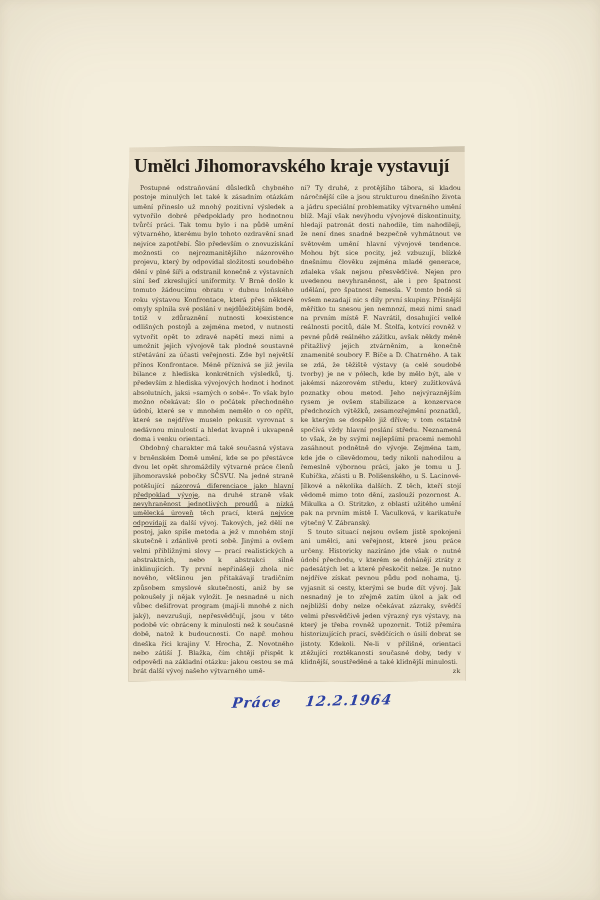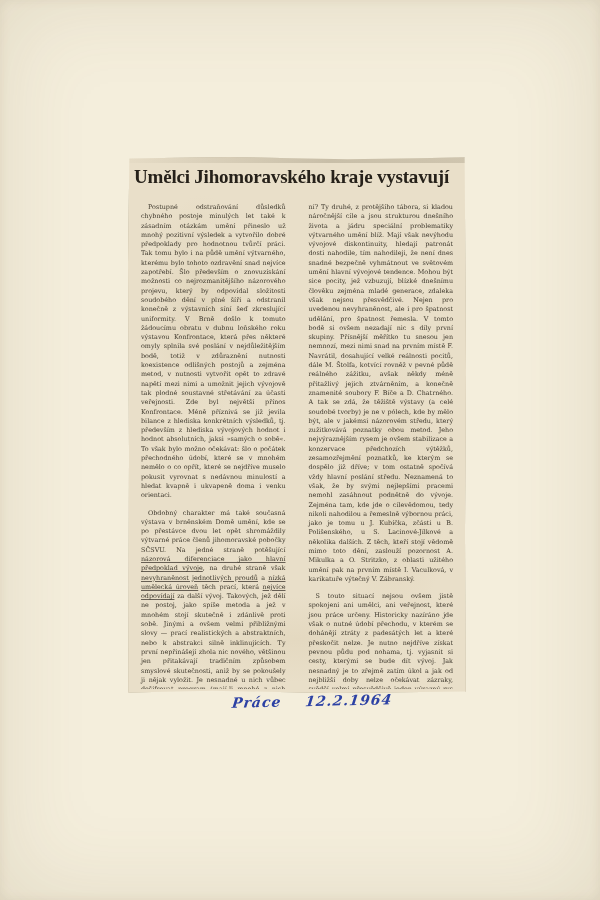--- a/index.html
+++ b/index.html
@@ -6,21 +6,21 @@
   body{
     width:600px;height:900px;position:relative;overflow:hidden;
     background:#f4eedc;
     font-family:"DejaVu Serif", serif;
   }
   .photo-vignette{
     position:absolute;inset:0;pointer-events:none;
     box-shadow:inset 0 0 90px rgba(120,100,60,0.14), inset 0 0 12px rgba(120,100,60,0.10);
   }
   .clipping{
-    position:absolute;left:128px;top:157px;width:338px;height:536px;
+    position:absolute;left:128px;top:146px;width:338px;height:536px;
     background:
       radial-gradient(closest-side at 22% 28%, rgba(196,178,140,0.20), transparent 75%),
       radial-gradient(closest-side at 78% 62%, rgba(196,178,140,0.16), transparent 75%),
       radial-gradient(closest-side at 50% 90%, rgba(196,178,140,0.14), transparent 80%),
       #e9dfc9;
     box-shadow:0 1px 3px rgba(90,75,45,0.25), 0 0 1px rgba(90,75,45,0.3);
     clip-path:polygon(0.4% 0.3%, 30% 0%, 65% 0.4%, 99.6% 0.1%, 100% 40%, 99.7% 70%, 99.9% 99.7%, 60% 100%, 25% 99.6%, 0.1% 99.9%, 0.3% 55%, 0% 20%);
     padding:0;
   }
   .clip-top-remnant{
@@ -43,21 +43,21 @@
     margin:7px 5px 0 5px;
     height:494px;overflow:hidden;
   }
   .col{
     flex:1 1 0;min-width:0;height:100%;overflow:hidden;
     font-size:6.4px;line-height:9.3px;
     color:#3b352a;
     text-align:justify;
     word-spacing:0.2px;
   }
-  .col p.para{margin:8px;}
+  .col p.para{margin:0;}
   .col p.para.indent{text-indent:7px;}
   .pencil-underline{
     text-decoration:underline;
     text-decoration-color:rgba(70,63,55,0.8);
     text-decoration-thickness:1px;
     text-underline-offset:1px;
   }
   .sig{
     float:right;
     padding-left:6px;

